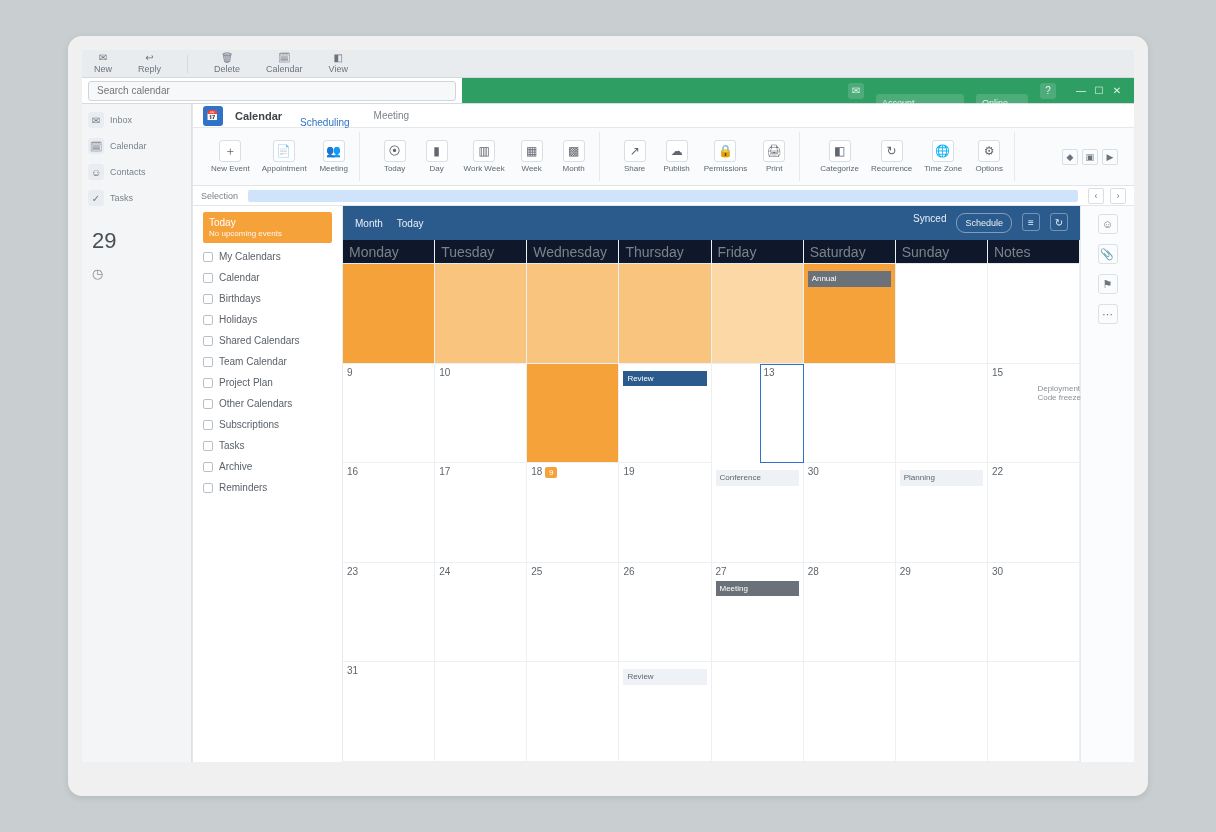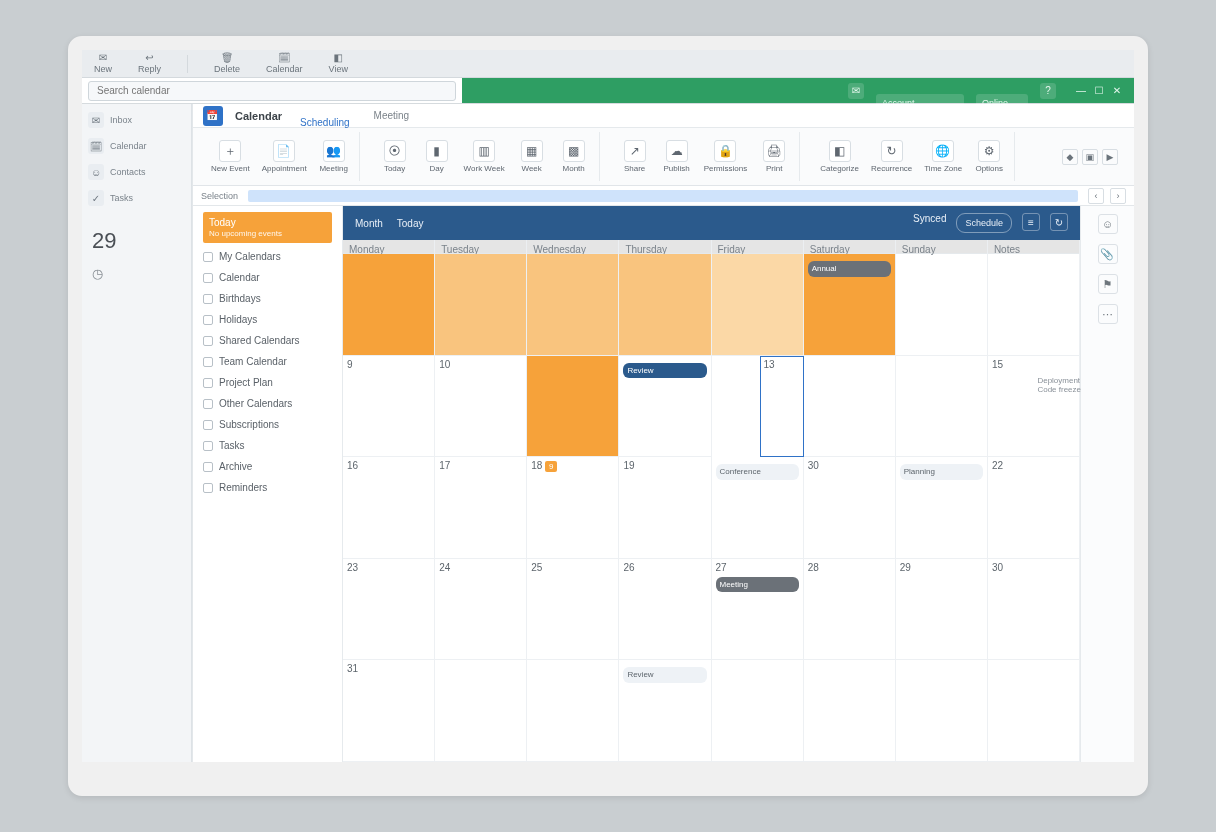--- a/index.html
+++ b/index.html
@@ -156,39 +156,39 @@
   }
   .cal-bar .left { display:flex; gap:14px; align-items:center;}
   .cal-bar .left span { cursor:pointer; }
   .cal-bar .right { display:flex; gap:10px; align-items:flex-start;}
   .cal-bar .btn { height:20px; padding:0 8px; border:1px solid rgba(255,255,255,.4);
     border-radius:9px; display:flex;align-items:center; font-size:9px; cursor:pointer;}
   .cal-bar .iconbtn { width:18px;height:18px;border:1px solid rgba(255,255,255,.35);
     border-radius:3px;display:flex;align-items:center;justify-content:center;font-size:10px;cursor:pointer;}
 
   .cal-cols {
-    height: 14px; display:grid; grid-template-columns: repeat(8,1fr);
-    background:#e5e5e5; border-bottom:1px solid #e5e9ec; font-size:10px; color:#7a828a;
+    height: 24px; display:grid; grid-template-columns: repeat(8,1fr);
+    background:#0f172a; border-bottom:1px solid #e5e9ec; font-size:14px; color:#7a828a;
   }
   .cal-cols div { padding:4px 6px; border-right:1px solid #eceff2;}
 
   .cal-grid { flex:1; display:grid; grid-template-columns: repeat(8,1fr);
     grid-auto-rows: 1fr; }
   .cell {
     border-right:1px solid #edf0f3; border-bottom:1px solid #edf0f3;
     position:relative; font-size:9px; color:#7b838b; padding:3px 4px;
     min-height: 54px; cursor:pointer;
   }
   .cell .num { font-size:10px; color:#5d656c;}
   .cell.orange { background:#f6a23a;}
   .cell.orange-lt { background:#f9c47e;}
   .cell.orange-ltr { background:#fbd8a6;}
   .cell.today { outline:1px solid #2f72c7; outline-offset:-1px;margin-left:48px;}
   .event {
-    margin-top:4px; padding:3px 4px; border-radius:6px;
+    margin-top:4px; padding:3px 4px; border-radius:0;
     font-size:8px; line-height:1.2; color:#fff; overflow:hidden;
     text-overflow:ellipsis; white-space:nowrap;
   }
   .ev-blue { background:#2b5a8c;}
   .ev-grey { background:#6b7178;}
   .ev-lbl  { background:#eef2f6; color:#5d656c;}
   .ev-tag  { display:inline-block; background:#f6a23a; color:#fff;
     font-size:8px; padding:1px 4px; border-radius:2px;}
   .side-annot {
     position:absolute; right:-2px; top:20px; font-size:8px; color:#8a9199;

